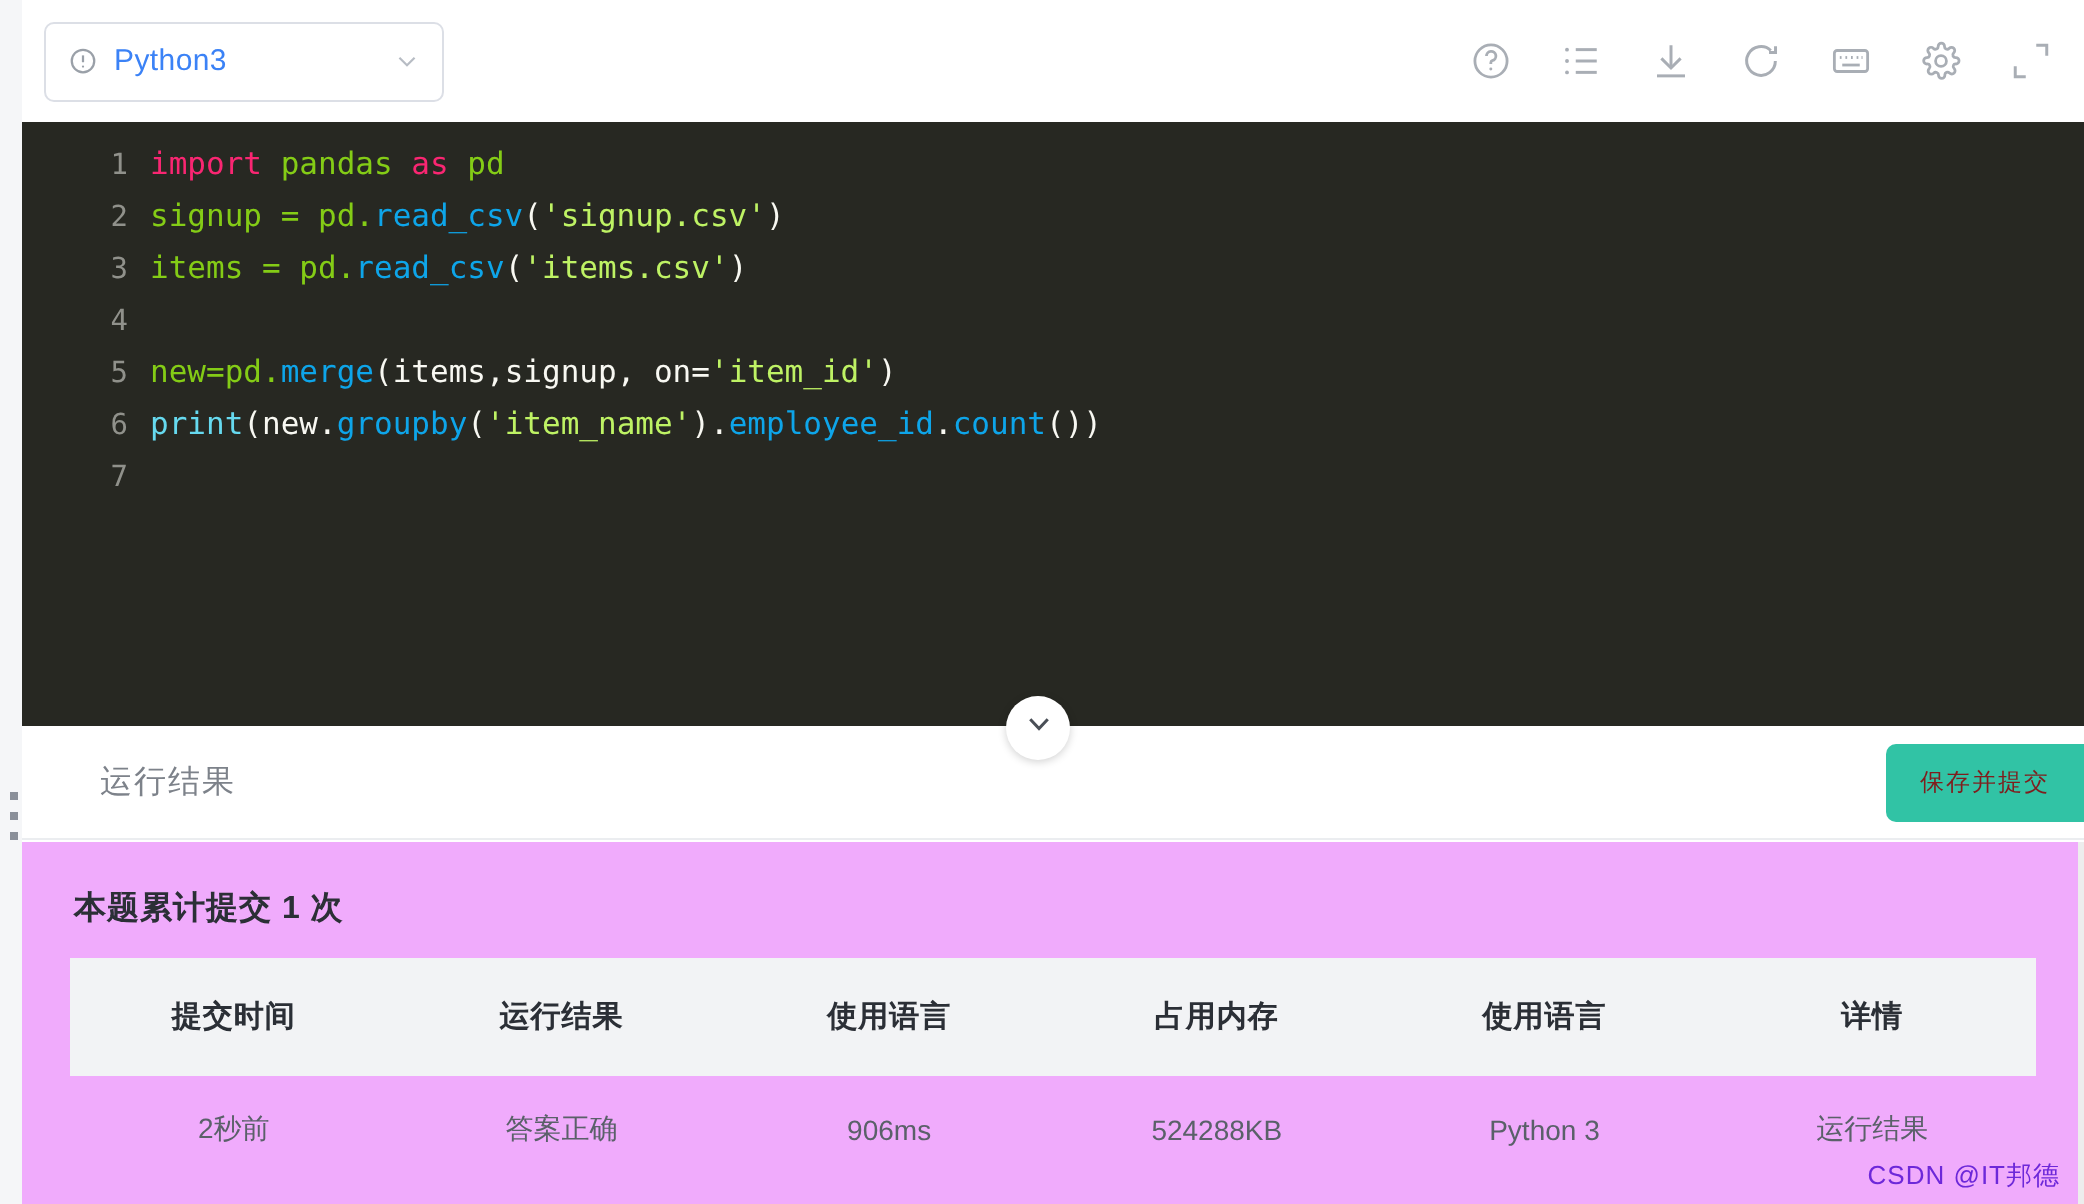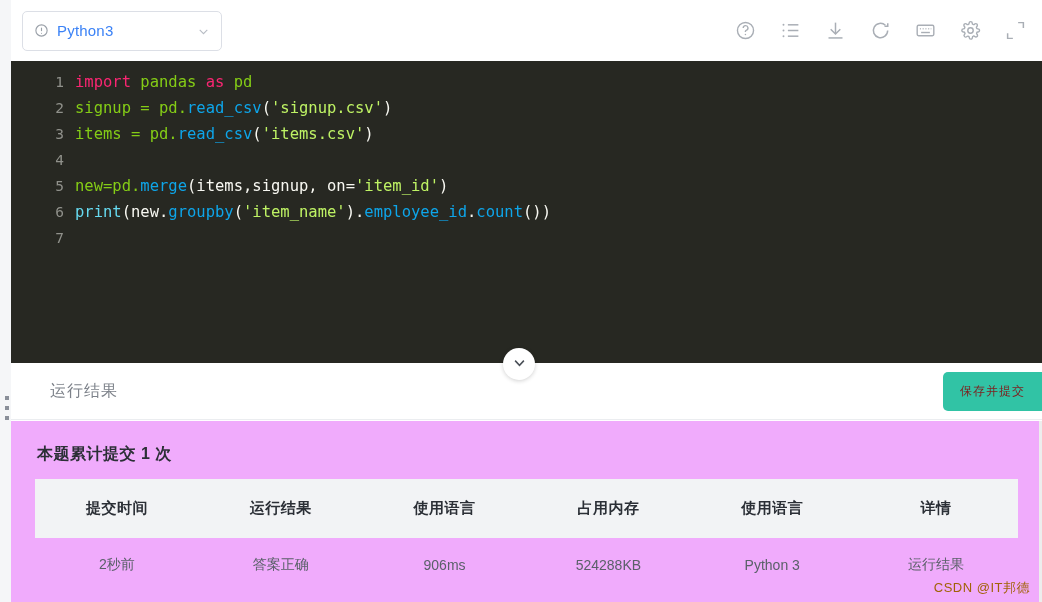--- a/index.html
+++ b/index.html
@@ -238,21 +238,21 @@
   }
   td.ok { color: #44c08b; }
   td.detail { color: #4a5059; cursor: pointer; }
 
   
   .watermark {
     position: absolute;
     right: 12px;
     bottom: 5px;
     font-size: 13px;
-    color: #a16207;
+    color: #6d28d9;
     letter-spacing: .5px;
     z-index: 9;
   }
 
   
   .scroll-sliver {
     position: absolute;
     right: 0;
     top: 421px;
     width: 3px;

